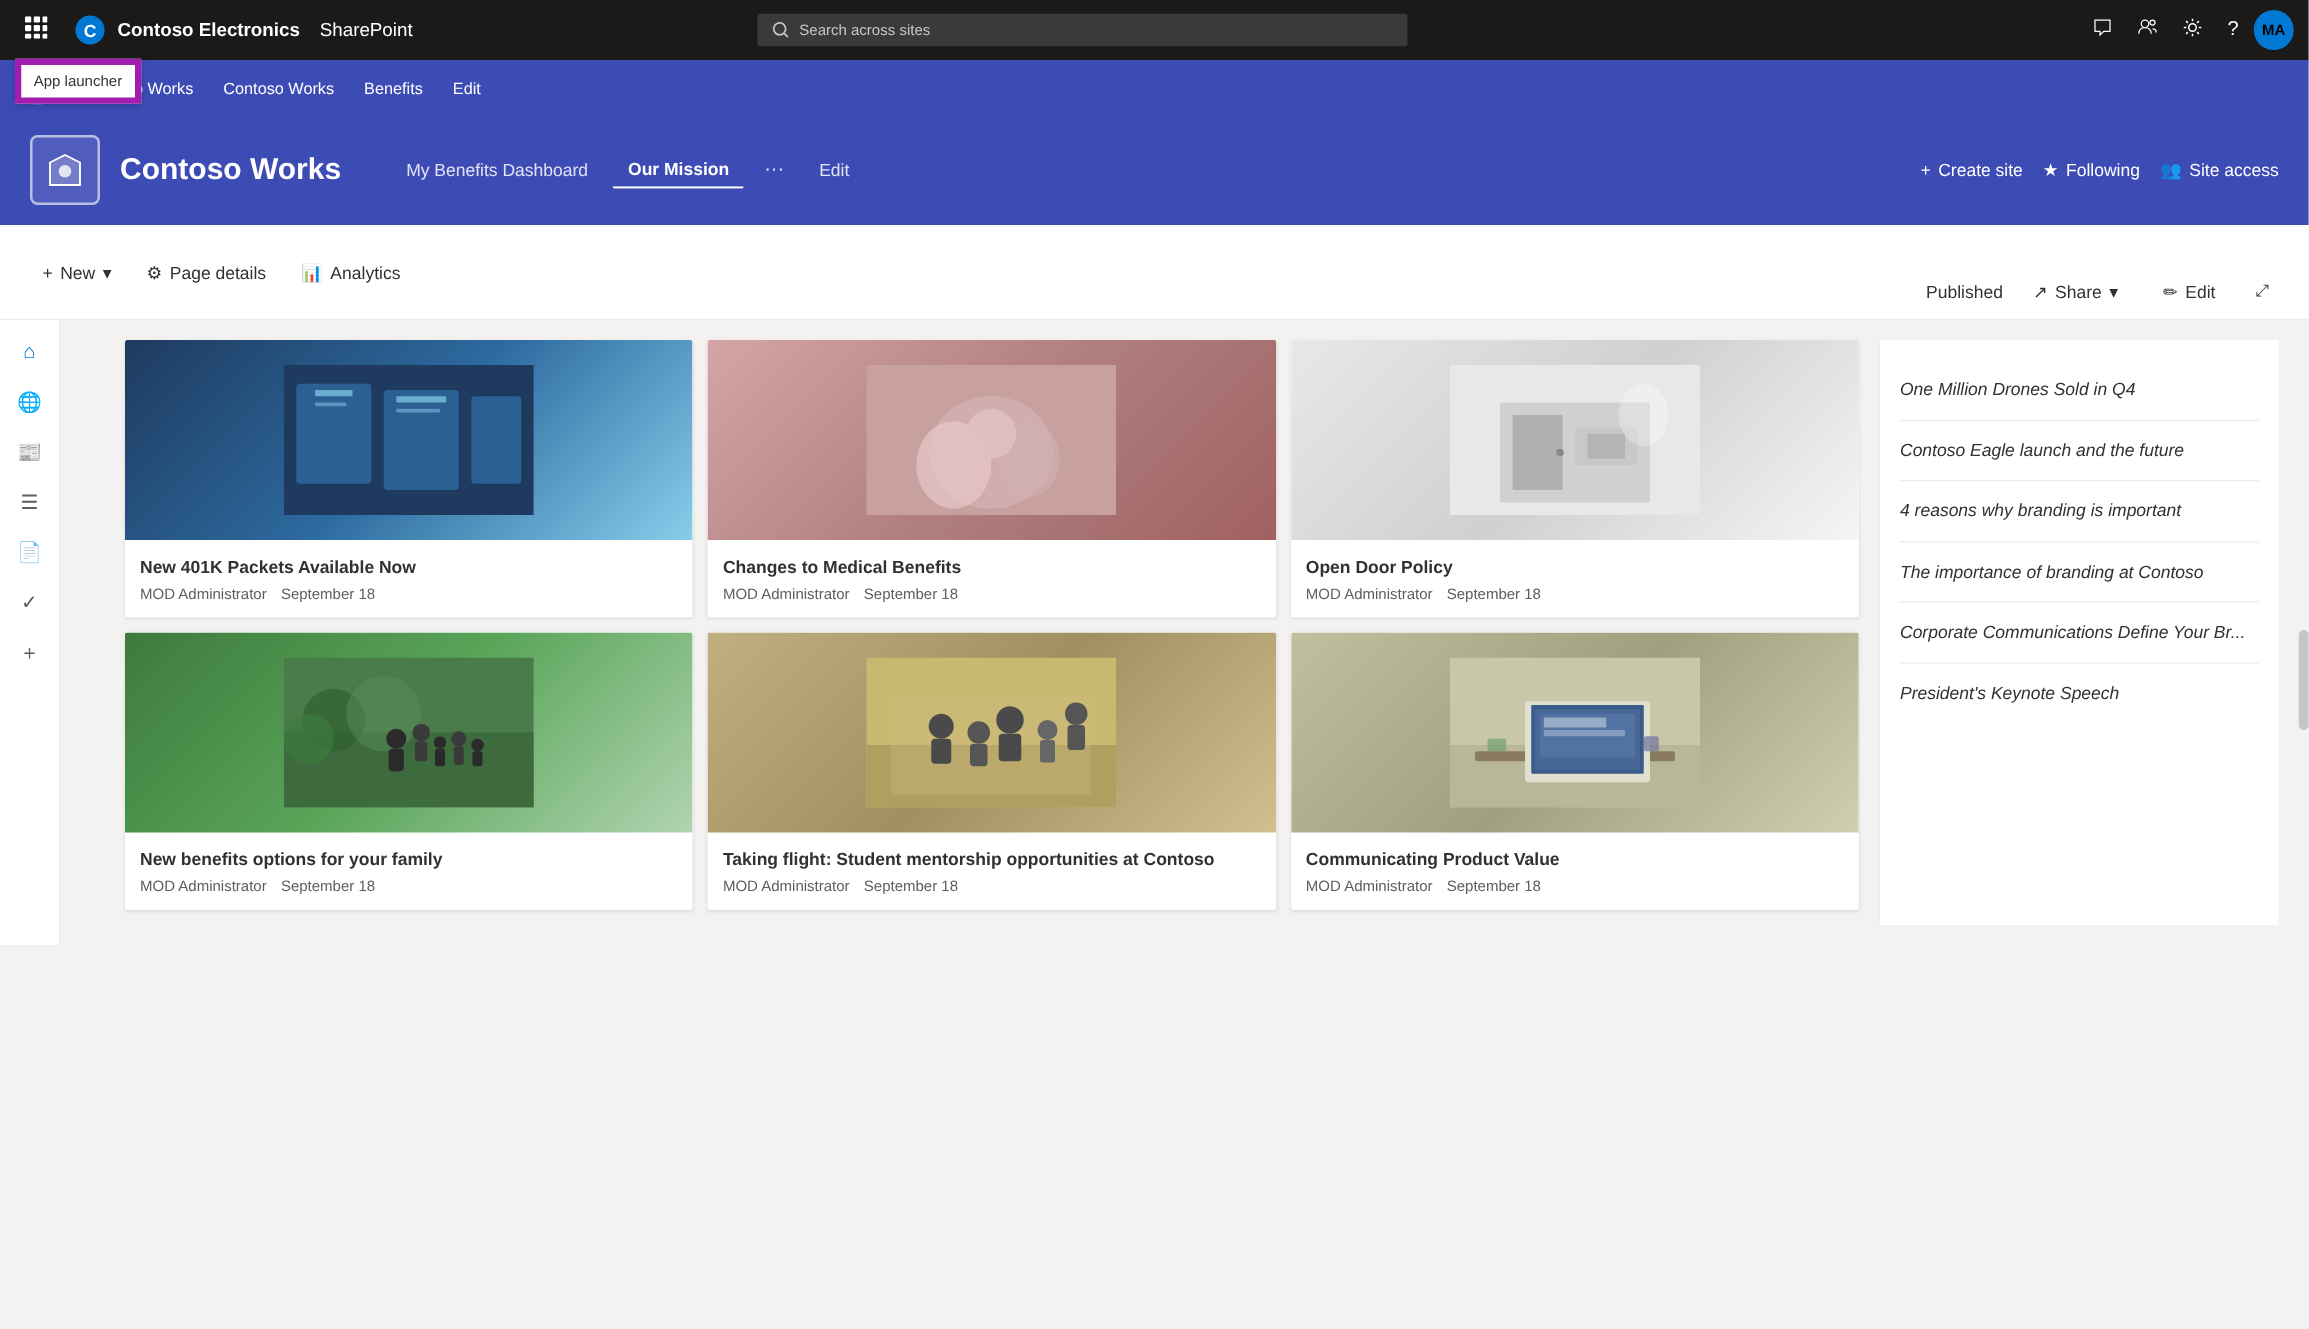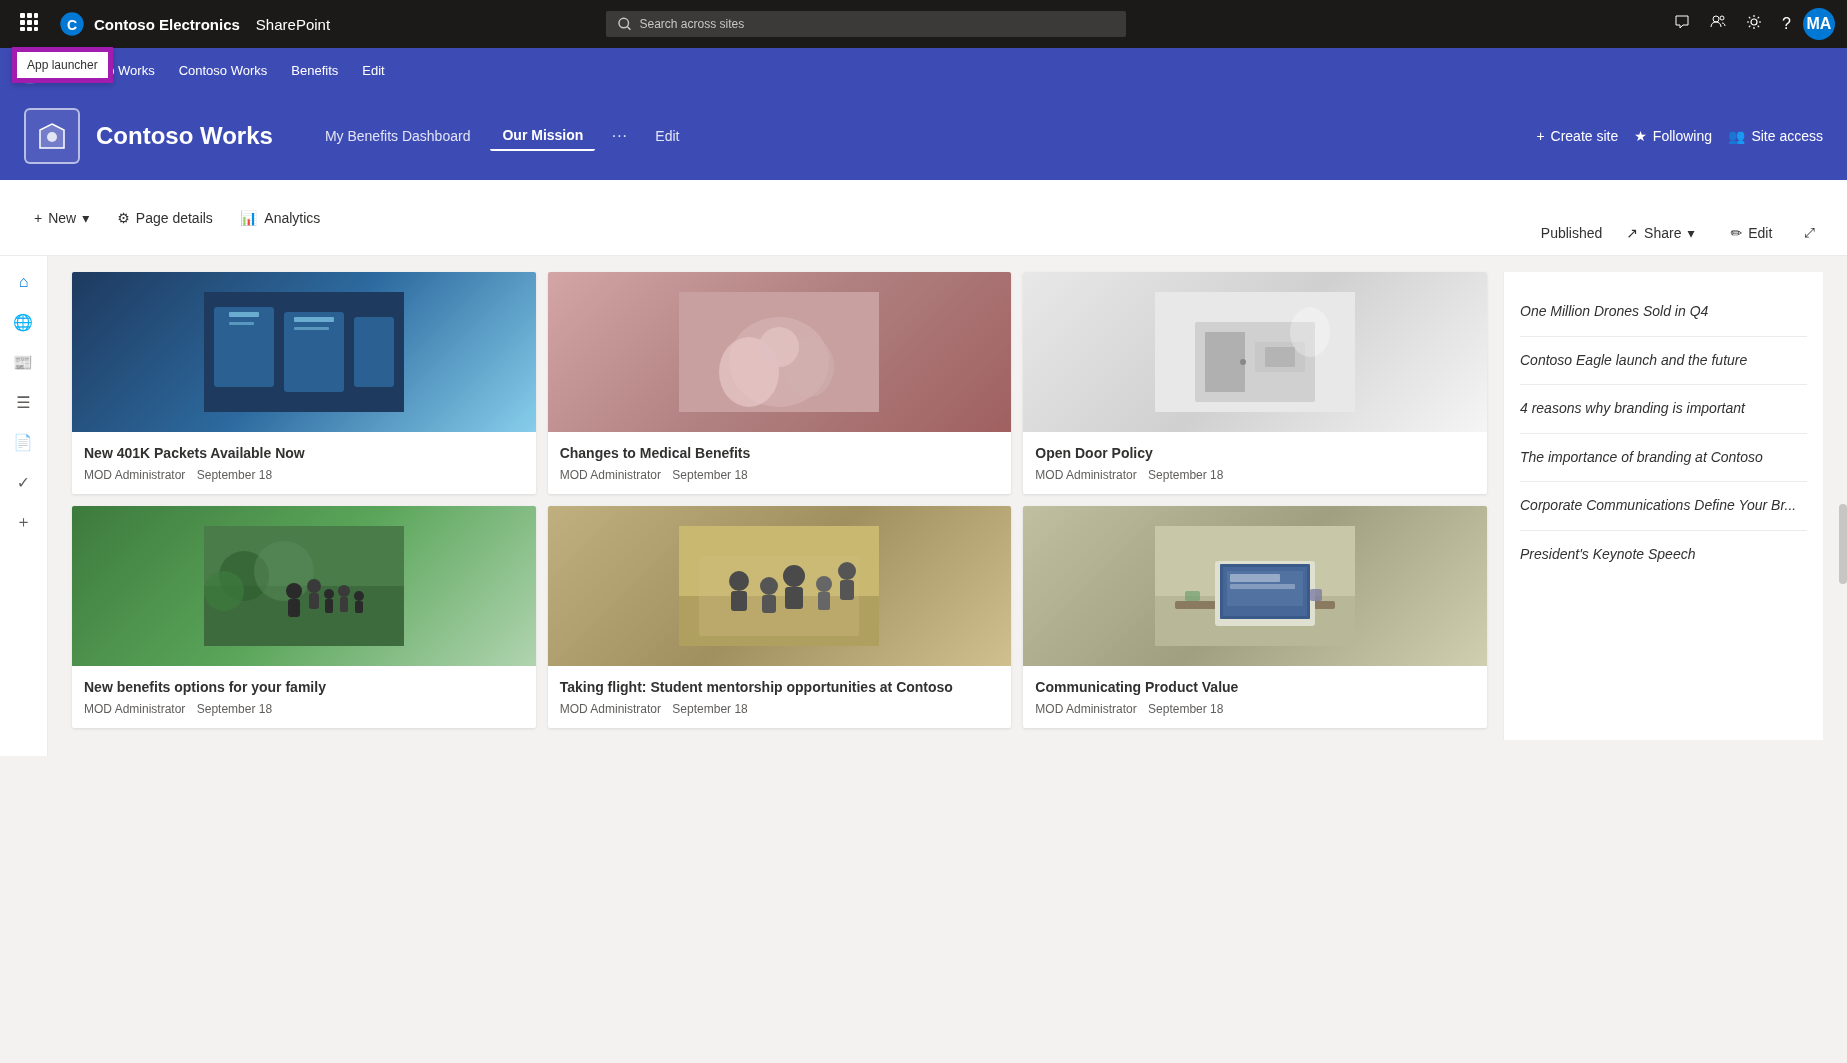--- a/index.html
+++ b/index.html
@@ -83,22 +83,22 @@
       padding: 8px;
       font-size: 16px;
       border-radius: 2px;
     }
     .avatar-btn {
       width: 32px; height: 32px;
       background: #0078d4;
       border-radius: 50%;
       border: none;
       cursor: pointer;
-      color: #ffffff;
-      font-size: 16px;
+      color: #000000;
+      font-size: 12px;
       font-weight: 600;
       display: flex; align-items: center; justify-content: center;
     }
 
     
     .sub-nav {
       background: #3d4bb5;
       height: 44px;
       display: flex;
       align-items: center;
@@ -287,20 +287,21 @@
       gap: 16px;
     }
     .article-grid {
       flex: 1;
     }
     .grid-row {
       display: grid;
       grid-template-columns: 1fr 1fr 1fr;
       gap: 12px;
       margin-bottom: 12px;
+      margin-left: 28px;
     }
     .article-card {
       background: #fff;
       border-radius: 2px;
       overflow: hidden;
       cursor: pointer;
       box-shadow: 0 1px 3px rgba(0,0,0,0.1);
     }
     .article-card-img-placeholder {
       width: 100%;

